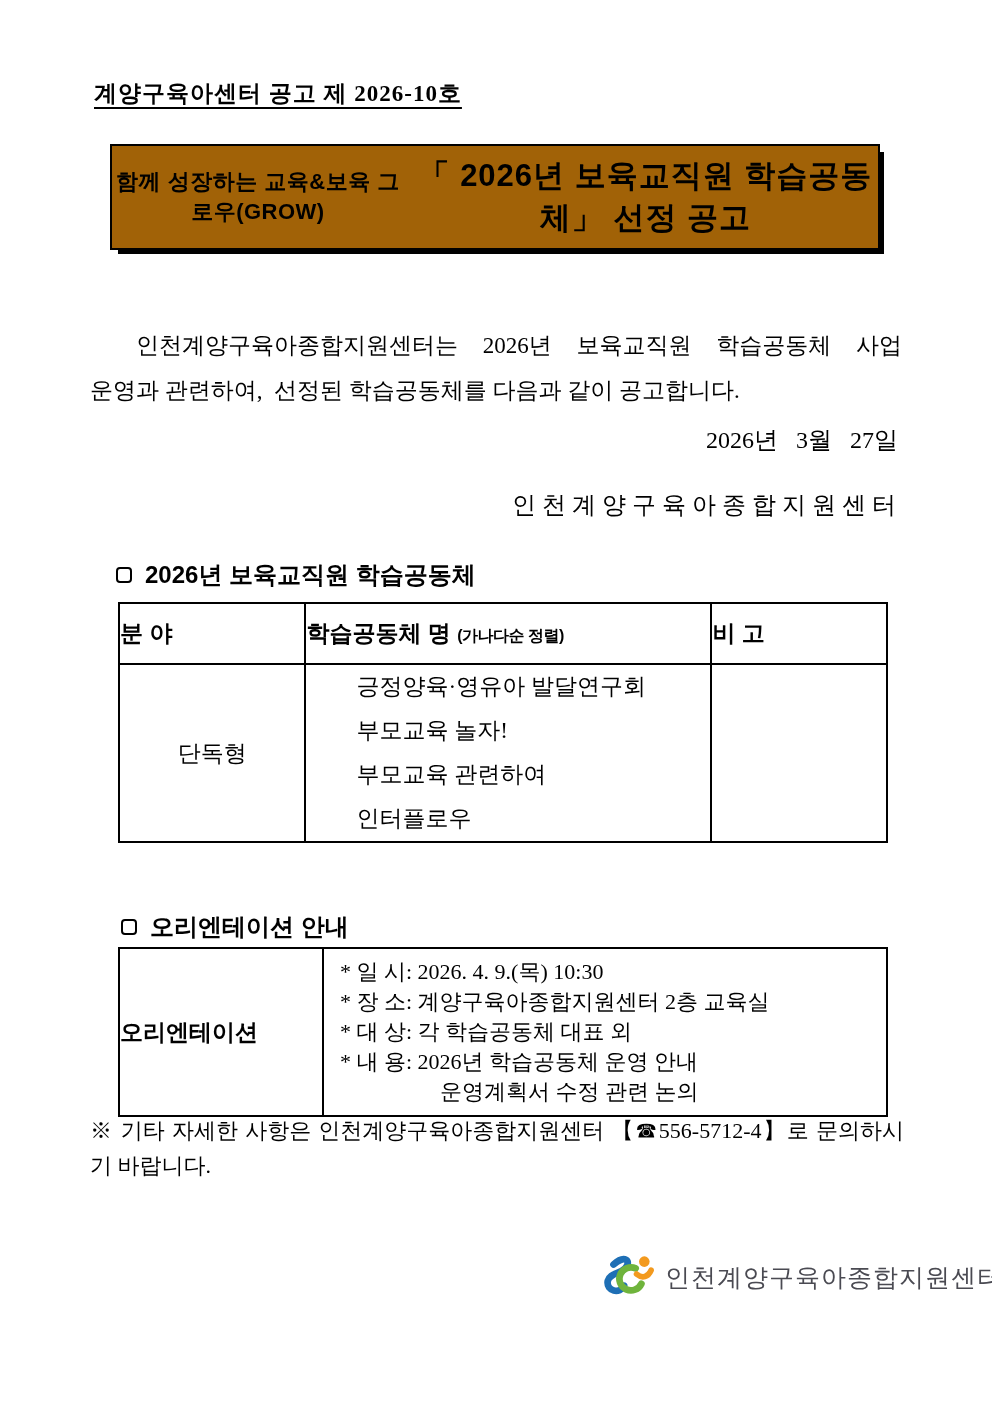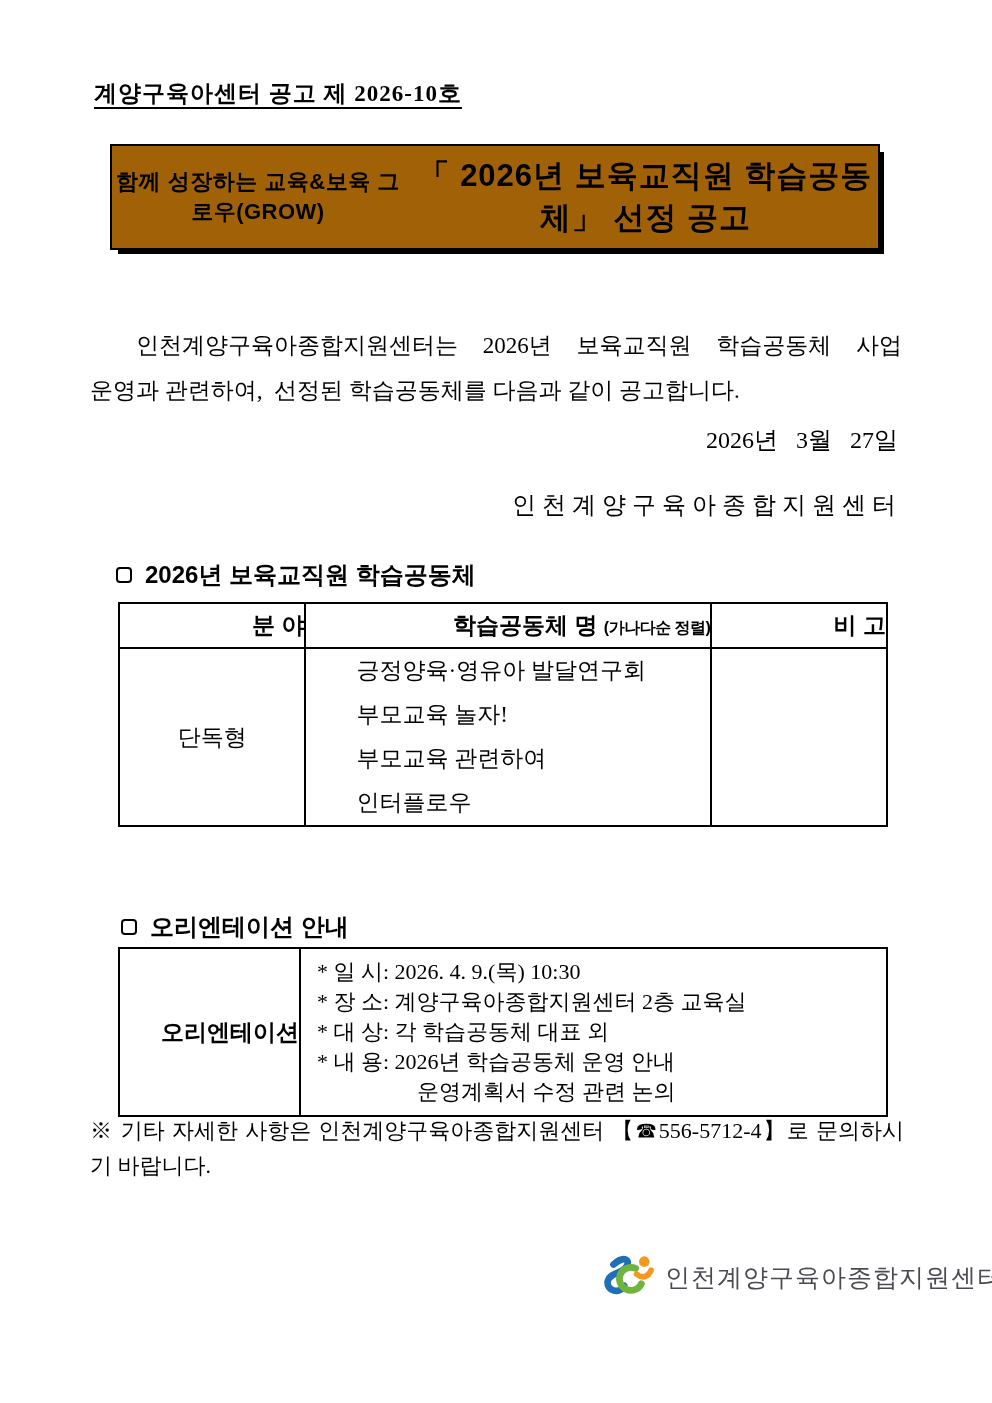--- a/index.html
+++ b/index.html
@@ -55,32 +55,32 @@
   .sec2 { left:121px; top:911px; }
   .bullet {
     width:16px; height:16px; border:2px solid #000; border-radius:4px;
     display:inline-block; margin-right:13px; flex:0 0 auto;
   }
 
   table.doc-table { position:absolute; left:118px; border-collapse:collapse; width:770px; }
   table.doc-table th, table.doc-table td { border:2px solid #000; }
 
   .t1 { top:602px; }
-  .t1 th { height:45px; font:700 23px "Liberation Sans", sans-serif; text-align:right; }
+  .t1 th { height:61px; font:700 23px "Liberation Sans", sans-serif; text-align:left; }
   .t1 .hnote { font:600 16px "Liberation Sans", sans-serif; letter-spacing:-0.5px; }
   .t1 .col-field { width:187px; }
   .t1 .col-name  { width:407px; }
   .t1 .col-note  { width:176px; }
   .t1 .cat-cell  { height:172px; text-align:center; font:400 23px "Liberation Serif", serif; }
   .t1 .comm-cell { padding-left:50px; vertical-align:middle; }
   .t1 .comm-cell div { font:400 23px "Liberation Serif", serif; line-height:44px; }
 
   .t2 { top:947px; }
   .t2 .label-cell {
-    width:181px; height:152px; text-align:right;
+    width:204px; height:152px; text-align:left;
     font:700 23px "Liberation Serif", serif;
   }
   .t2 .detail-cell { padding:8px 4px 8px 16px; vertical-align:middle; }
   .t2 .detail-cell div {
     font:400 22px "Liberation Serif", serif;
     line-height:30px; white-space:pre;
   }
   .t2 .detail-indent { padding-left:100px; }
 
   .footer-note {

